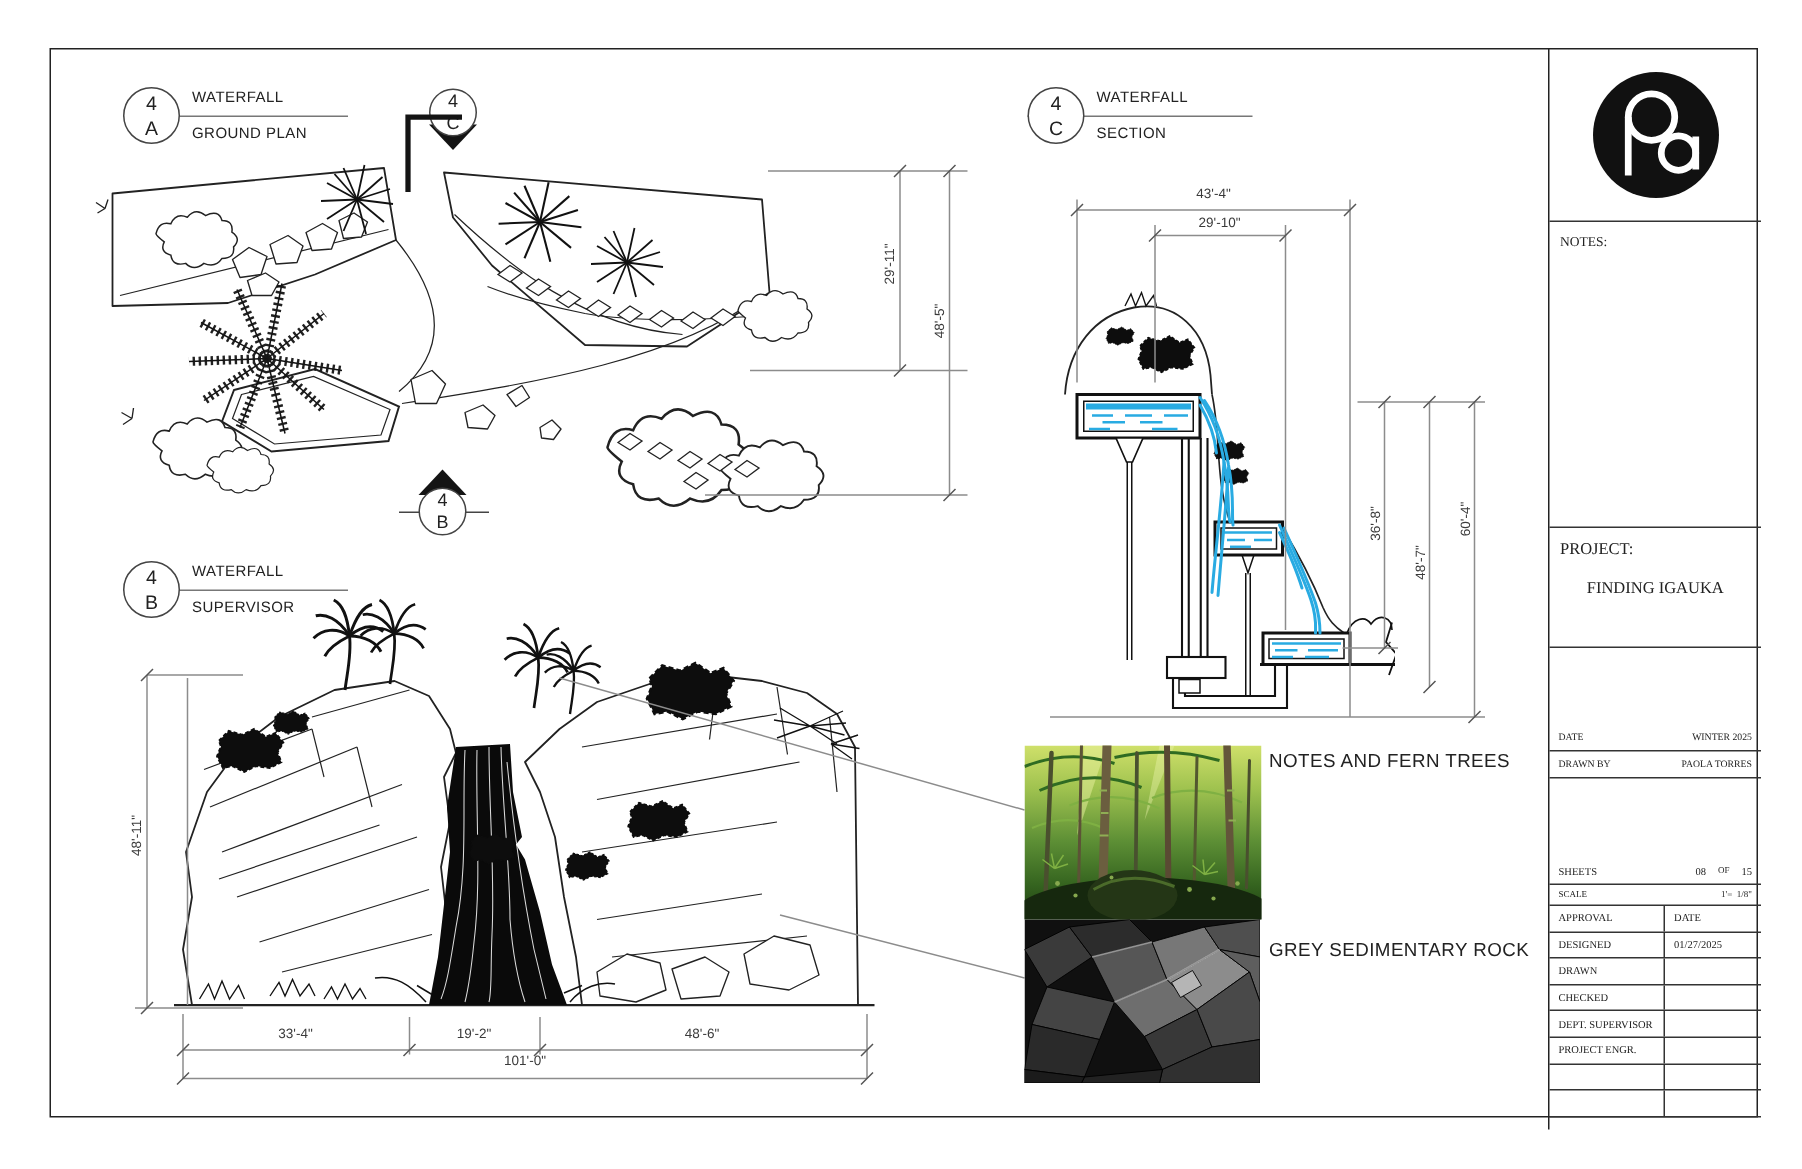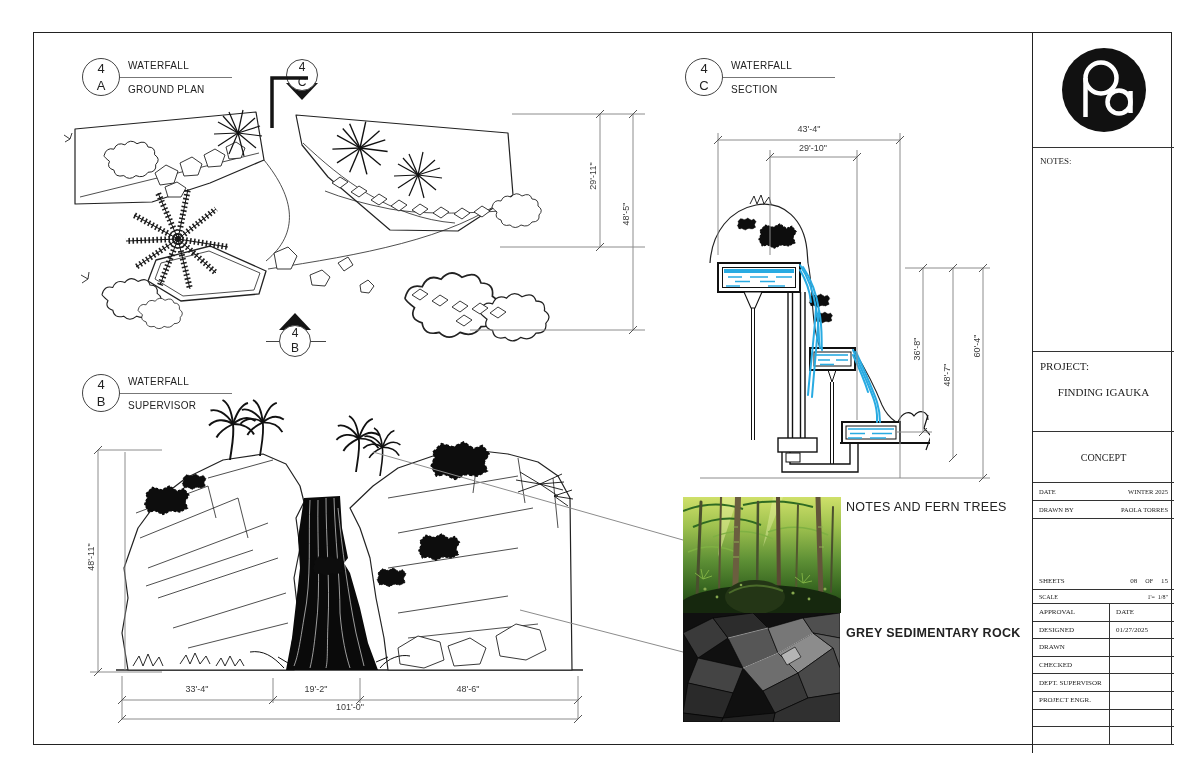--- a/index.html
+++ b/index.html
@@ -465,21 +465,21 @@
       <polygon points="40,105 92,100 90,109 38,109" fill="#222222"></polygon>
       <polygon points="0,100 40,105 38,109 0,109" fill="#1b1b1b"></polygon>
       <polygon points="98,42 112,34 118,44 104,52" fill="#b5b5b5"></polygon>
     </g>
     <g stroke="#cfcfcf" stroke-width="1" opacity="0.7">
       <path d="M95,40 L130,20 M45,25 L85,15 M60,55 L95,40"></path>
     </g>
   </svg>
 
   <div class="callout" style="left:846px;top:500px;">NOTES AND FERN TREES</div>
-  <div class="callout" style="left:846px;top:626px;font-weight:bold;">GREY SEDIMENTARY ROCK</div>
+  <div class="callout" style="left:846px;top:626px;">GREY SEDIMENTARY ROCK</div>
 
   <div class="abs tb">
 
     <div class="tb-box" style="top:0;height:116px;">
       <svg width="90" height="90" viewBox="0 0 90 90" style="margin:13px auto 0 auto;">
         <circle cx="45" cy="45" r="42" fill="#111"></circle>
         <circle cx="42" cy="33" r="15.5" fill="none" stroke="#fff" stroke-width="4.5"></circle>
         <line x1="26.5" y1="33" x2="26.5" y2="72" stroke="#fff" stroke-width="4.5"></line>
         <circle cx="60" cy="57" r="11.5" fill="none" stroke="#fff" stroke-width="4.5"></circle>
         <line x1="71.5" y1="46" x2="71.5" y2="68" stroke="#fff" stroke-width="4.5"></line>
@@ -488,23 +488,20 @@
 
     <div class="tb-box" style="top:116px;height:204px;">
       <div style="padding:8px 0 0 7px;font-size:9px;">NOTES:</div>
     </div>
 
     <div class="tb-box" style="top:320px;height:80px;">
       <div style="padding:8px 0 0 7px;font-size:11px;">PROJECT:</div>
       <div style="margin-top:14px;text-align:center;font-size:11px;">FINDING IGAUKA</div>
     </div>
 
-    <div class="tb-box" style="top:400px;height:51px;display:flex;align-items:center;justify-content:center;">
-      <span style="font-size:10px;">CONCEPT</span>
-    </div>
 
     <div class="tb-box tb-row" style="top:451px;height:18px;">
       <span class="tb-label-sm">DATE</span>
       <span class="tb-label-sm">WINTER 2025</span>
     </div>
 
     <div class="tb-box tb-row" style="top:469px;height:18px;">
       <span class="tb-label-sm">DRAWN BY</span>
       <span class="tb-label-sm">PAOLA TORRES</span>
     </div>

